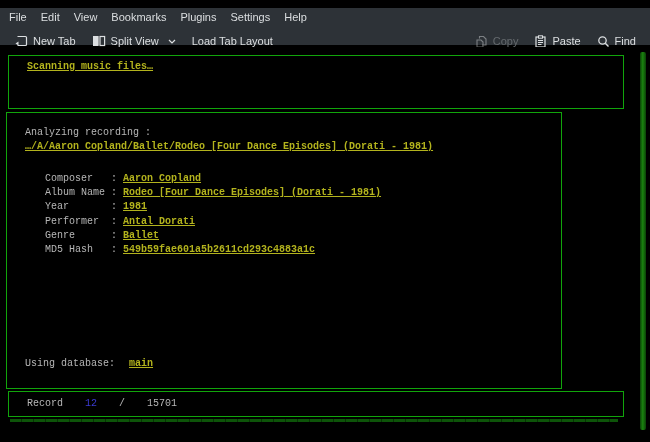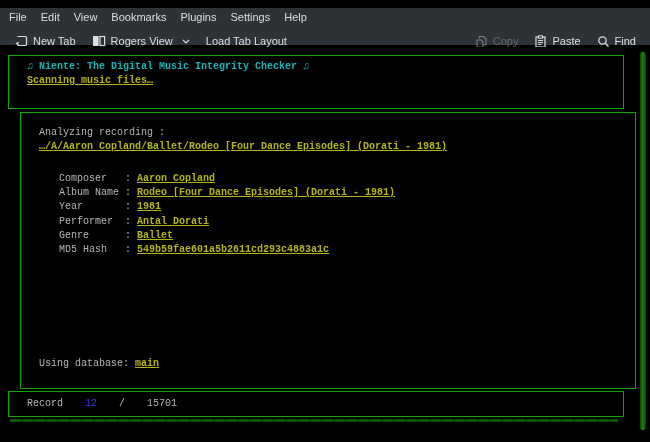--- a/index.html
+++ b/index.html
@@ -43,37 +43,37 @@
 
   
   .terminal {
     position:absolute; top:47px; left:0; width:650px; height:395px;
     background:#000;
     font-family:"Liberation Mono", "DejaVu Sans Mono", monospace;
     font-size:10px;
   }
   .tbox { position:absolute; border:1px solid #11a50b; }
   .box-header { left:8px; top:8px;  width:616px; height:54px; padding:4px 0 0 18px; }
-  .box-main   { left:20px; top:65px; width:616px; height:277px; }
+  .box-main   { left:6px; top:65px; width:556px; height:277px; }
   .box-record { left:8px; top:344px; width:616px; height:26px; padding:5px 0 0 18px; }
 
   .tline { height:14.2px; line-height:14.2px; white-space:pre; }
   .cyan   { color:#1ab2b2; font-weight:bold; }
   .yellow { color:#b3b31d; font-weight:bold;text-decoration:underline; }
   .gray   { color:#b6b6b6; font-weight:normal; }
   .blue   { color:#3b3bd4; font-weight:normal; }
 
   .analysis { position:absolute; top:13px; left:18px; }
   .fields   { position:absolute; top:59px; left:18px;margin-left:20px; }
   .frow { display:flex; height:14.2px; line-height:14.2px; white-space:pre; }
   .flabel { width:66px; color:#b6b6b6; }
   .fsep   { width:12px; color:#b6b6b6; }
   .dbline {
     position:absolute; top:244px; left:18px;
-    display:flex; gap:6px; height:14.2px; line-height:14.2px; white-space:pre;
+    display:flex; gap:14px; height:14.2px; line-height:14.2px; white-space:pre;
   }
   .recline { display:flex; gap:22px; height:14.2px; line-height:14.2px; white-space:pre; }
 
   .bottom-rule {
     position:absolute; left:10px; top:372px; width:608px; height:3px;
     background:repeating-linear-gradient(90deg, #0d5409 0 11px, #083305 11px 12px);
   }
   .scrollbar {
     position:absolute; left:640px; top:5px; width:6px; height:378px;
     background:linear-gradient(90deg, #0a4206, #1b8210 45%, #0a4206);
@@ -107,21 +107,21 @@
         <svg class="newtab-caret" width="5" height="3" viewBox="0 0 5 3">
           <path d="M0 0 L2.5 3 L5 0" fill="none" stroke="#9aa0a4" stroke-width="1"></path>
         </svg>
       </button>
 
       <button class="tb-btn">
         <svg class="tb-icon" width="14" height="14" viewBox="0 0 14 14">
           <rect x="1.5" y="2.5" width="4.6" height="9" fill="#dcdfe1" stroke="#dcdfe1" stroke-width="1"></rect>
           <rect x="8" y="2.5" width="4.6" height="9" fill="none" stroke="#dcdfe1" stroke-width="1.2"></rect>
         </svg>
-        <span>Rogers View</span>
+        <span>Split View</span>
         <svg width="8" height="5" viewBox="0 0 8 5" style="margin-left:4px">
           <path d="M1 1 L4 4 L7 1" fill="none" stroke="#dcdfe1" stroke-width="1.2"></path>
         </svg>
       </button>
 
 
       <button class="tb-btn">
         <span>Load Tab Layout</span>
       </button>
     </div>
@@ -152,21 +152,20 @@
         </svg>
         <span>Find</span>
       </button>
     </div>
   </div>
 </div>
 
 <div class="terminal">
 
   <div class="tbox box-header">
-    <div class="tline cyan">♫ Niente: The Digital Music Integrity Checker ♫</div>
     <div class="tline yellow">Scanning music files…</div>
   </div>
 
   <div class="tbox box-main">
     <div class="analysis">
       <div class="tline gray">Analyzing recording :</div>
       <div class="tline yellow">…/A/Aaron Copland/Ballet/Rodeo [Four Dance Episodes] (Dorati - 1981)</div>
     </div>
 
     <div class="fields">

